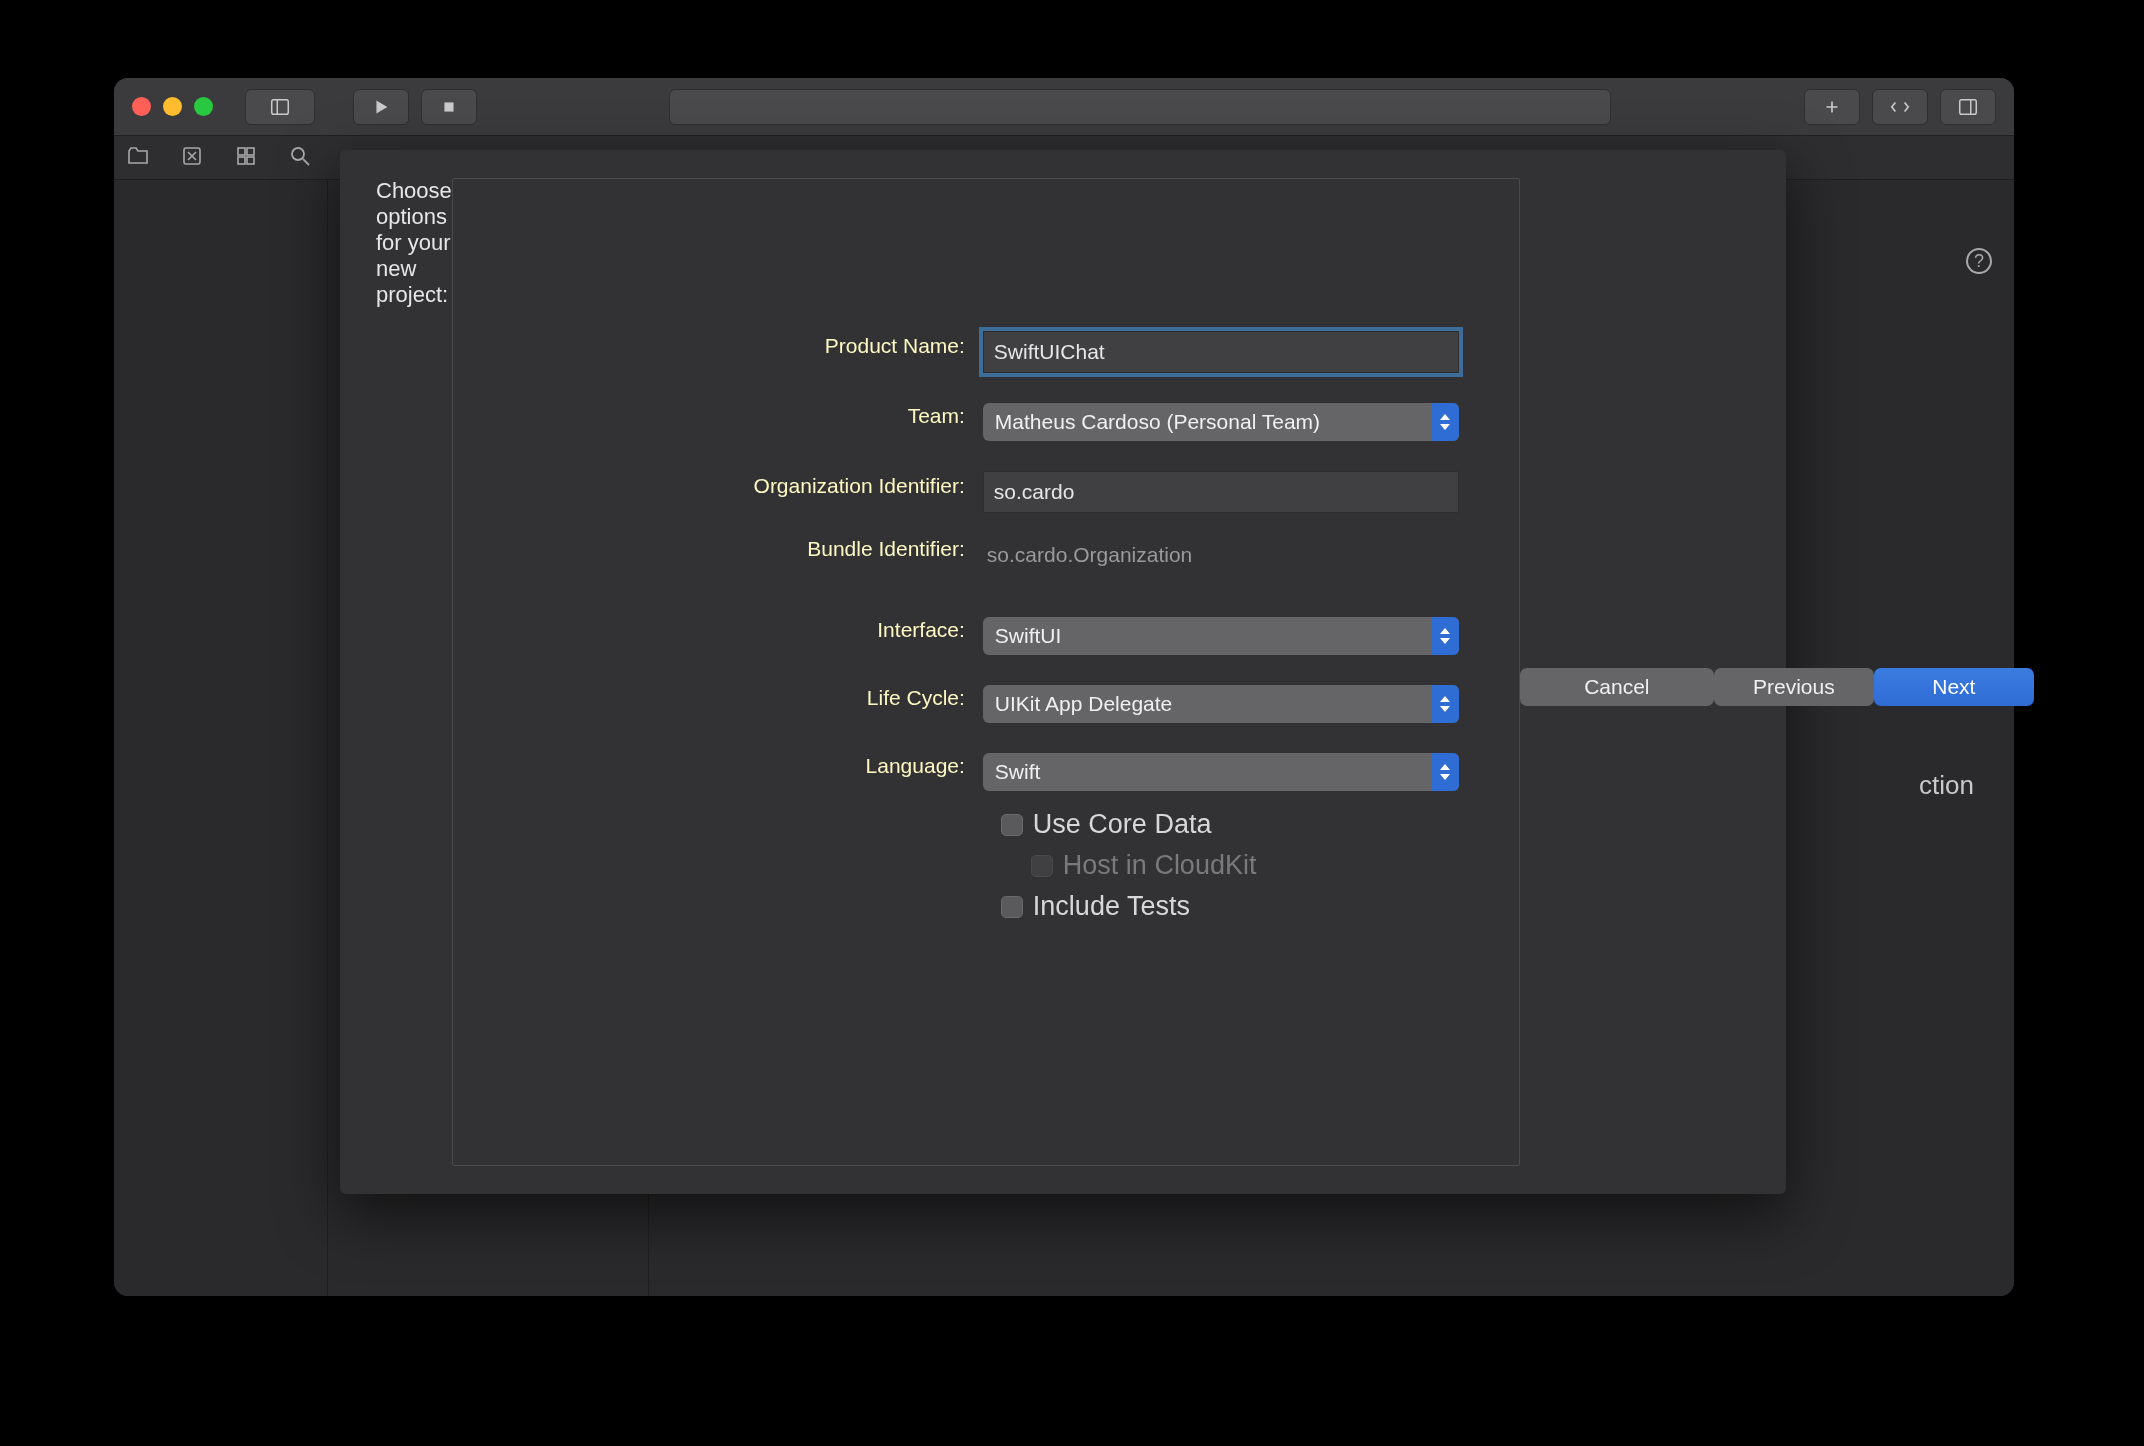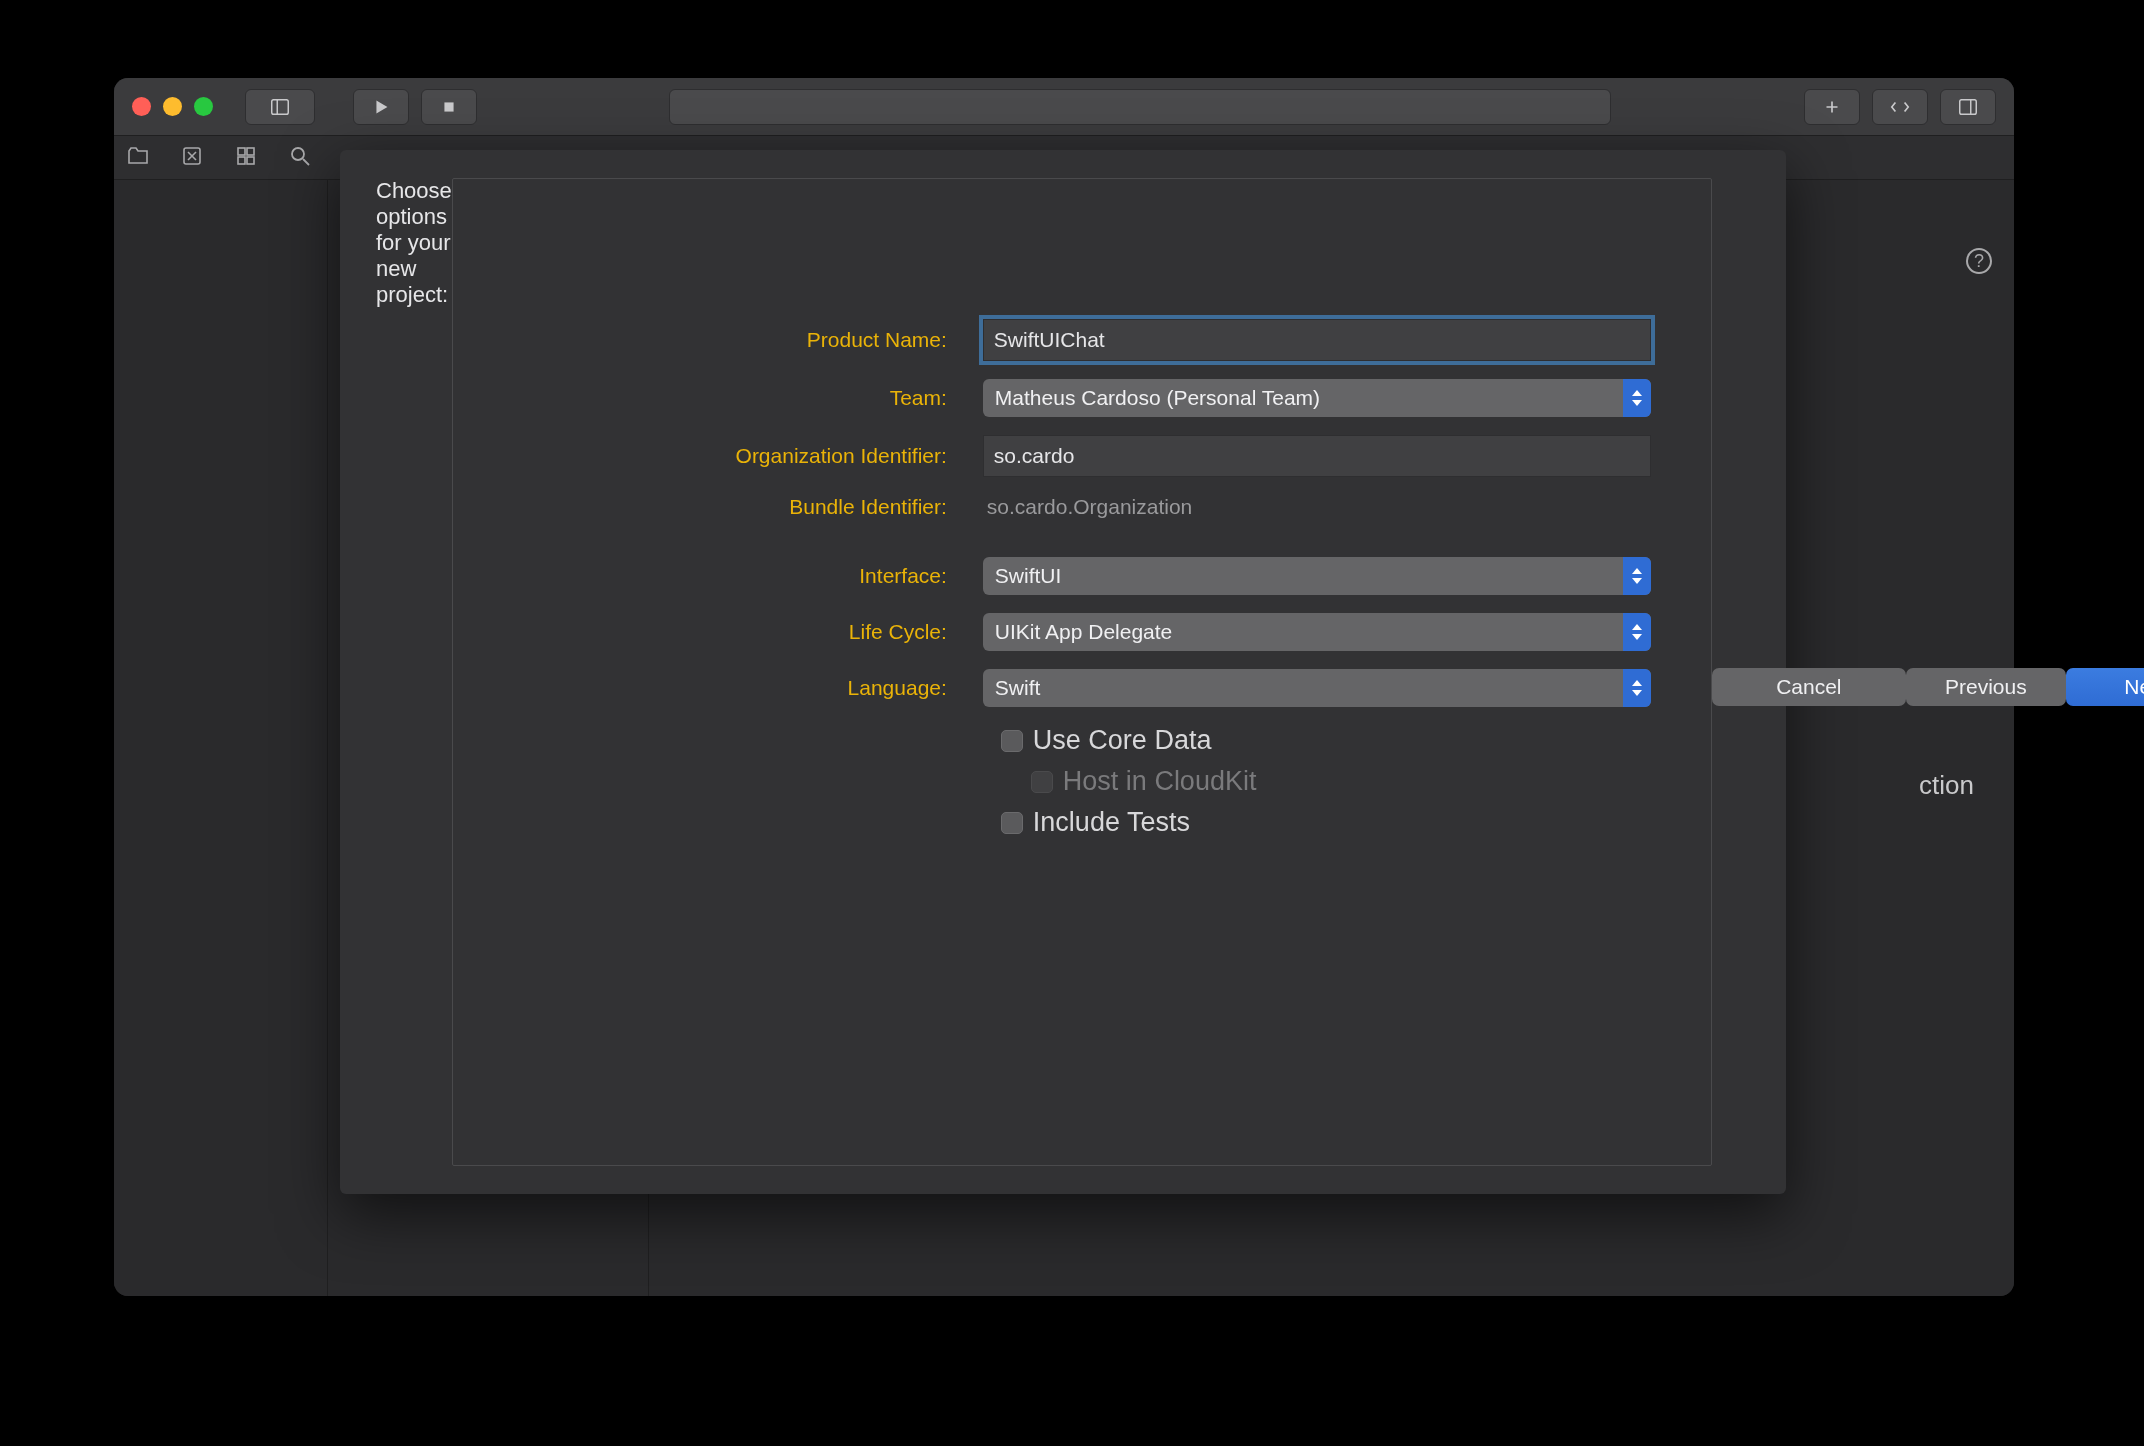--- a/index.html
+++ b/index.html
@@ -86,24 +86,24 @@
     border-radius: 2px;
     padding: 140px 60px 60px 60px;
   }
   
   .form-row {
     display: flex; align-items: center;
     margin-bottom: 18px;
   }
   .form-label {
     width: 470px; text-align: right;
-    color: #eab308; font-size: 21px;
-    padding-right: 36px;
-  }
-  .form-control { width: 668px; }
+    color: #fef9c3; font-size: 21px;
+    padding-right: 18px;
+  }
+  .form-control { width: 476px; margin-top: 12px; }
   
   .text-input {
     width: 100%; height: 42px;
     background: #404042;
     border: 1px solid #2e2e30;
     border-radius: 0;
     color: #e6e6e8; font-size: 21px;
     padding: 0 10px; outline: none;
   }
   .text-input.focused {

